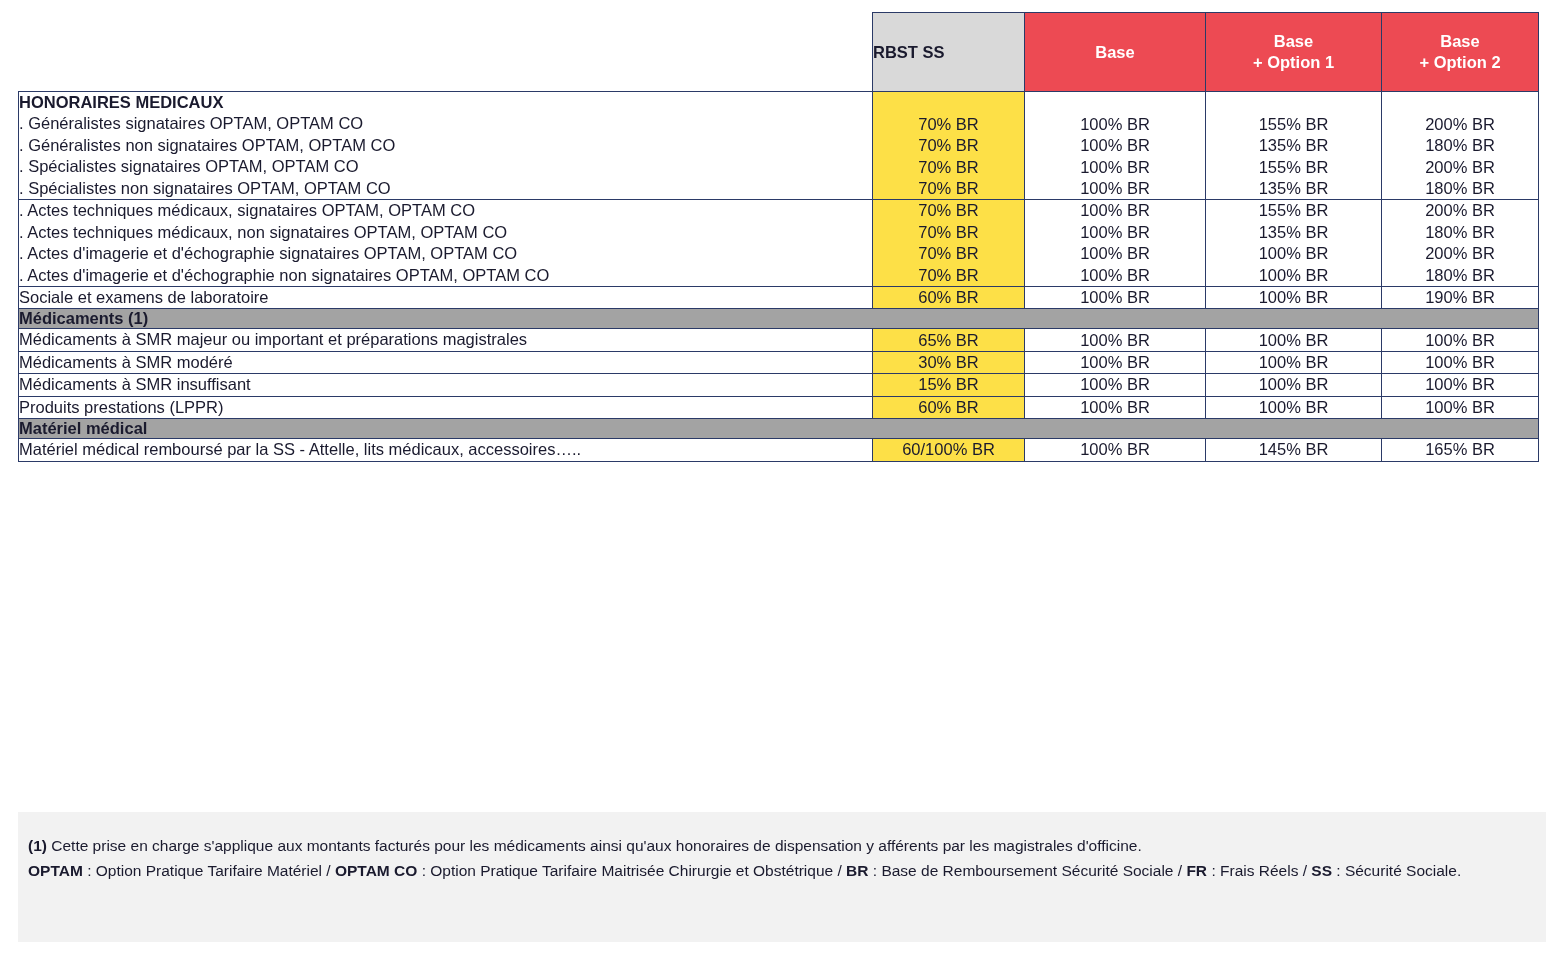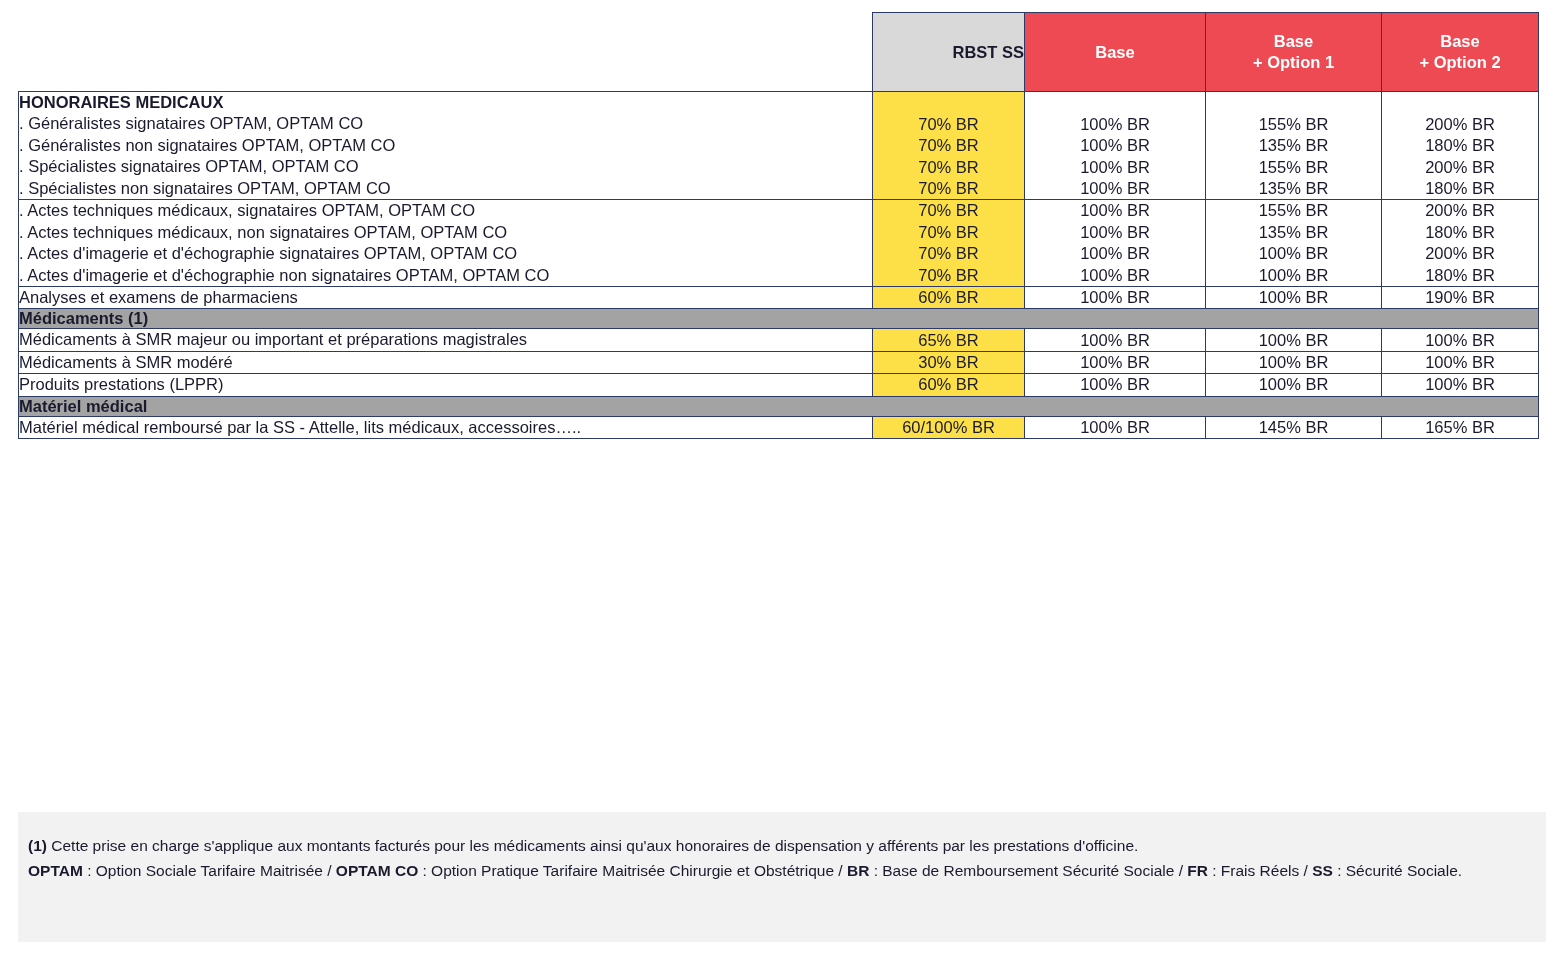--- a/index.html
+++ b/index.html
@@ -49,21 +49,21 @@
   
   .hdr-blank {
     border-top: none !important;
     border-left: none !important;
     border-bottom: none !important;
     border-right: none !important;
     background: #ffffff;
   }
   .hdr-rbst {
     background: #d9d9d9;
-    text-align: right;
+    text-align: left;
     font-weight: bold;
     font-size: 16.5px;
     height: 78px;
     color: #1a1a2e;
   }
   .hdr-red {
     background: #ed4a53;
     text-align: center;
     font-weight: bold;
     font-size: 16.5px;
@@ -222,21 +222,21 @@
           <td class="val">200% BR</td>
         </tr>
         <tr class="row-noline row-groupend">
           <td class="label">. Actes d'imagerie et d'échographie non signataires OPTAM, OPTAM CO</td>
           <td class="val rbst">70% BR</td>
           <td class="val">100% BR</td>
           <td class="val">100% BR</td>
           <td class="val">180% BR</td>
         </tr>
         <tr>
-          <td class="label">Analyses et examens de pharmaciens</td>
+          <td class="label">Sociale et examens de laboratoire</td>
           <td class="val rbst">60% BR</td>
           <td class="val">100% BR</td>
           <td class="val">100% BR</td>
           <td class="val">190% BR</td>
         </tr>
         <tr>
           <td class="section" colspan="5">Médicaments (1)</td>
         </tr>
         <tr>
           <td class="label">Médicaments à SMR majeur ou important et préparations magistrales</td>
@@ -246,20 +246,27 @@
           <td class="val">100% BR</td>
         </tr>
         <tr>
           <td class="label">Médicaments à SMR modéré</td>
           <td class="val rbst">30% BR</td>
           <td class="val">100% BR</td>
           <td class="val">100% BR</td>
           <td class="val">100% BR</td>
         </tr>
         <tr>
+          <td class="label">Médicaments à SMR insuffisant</td>
+          <td class="val rbst">15% BR</td>
+          <td class="val">100% BR</td>
+          <td class="val">100% BR</td>
+          <td class="val">100% BR</td>
+        </tr>
+        <tr>
           <td class="label">Produits prestations (LPPR)</td>
           <td class="val rbst">60% BR</td>
           <td class="val">100% BR</td>
           <td class="val">100% BR</td>
           <td class="val">100% BR</td>
         </tr>
         <tr>
           <td class="section" colspan="5">Matériel médical</td>
         </tr>
         <tr>
@@ -267,20 +274,20 @@
           <td class="val rbst">60/100% BR</td>
           <td class="val">100% BR</td>
           <td class="val">145% BR</td>
           <td class="val">165% BR</td>
         </tr>
       </tbody>
   </table>
 
   <div class="footnote">
     <p>
-      <b>(1)</b><span> Cette prise en charge s'applique aux montants facturés pour les médicaments ainsi qu'aux honoraires de dispensation y afférents par les prestations d'officine.</span>
+      <b>(1)</b><span> Cette prise en charge s'applique aux montants facturés pour les médicaments ainsi qu'aux honoraires de dispensation y afférents par les magistrales d'officine.</span>
     </p>
     <p>
-      <b>OPTAM</b><span> : Option Sociale Tarifaire Maitrisée / </span><b>OPTAM CO</b><span> : Option Pratique Tarifaire Maitrisée Chirurgie et Obstétrique / </span><b>BR</b><span> : Base de Remboursement Sécurité Sociale / </span><b>FR</b><span> : Frais Réels / </span><b>SS</b><span> : Sécurité Sociale.</span>
+      <b>OPTAM</b><span> : Option Pratique Tarifaire Matériel / </span><b>OPTAM CO</b><span> : Option Pratique Tarifaire Maitrisée Chirurgie et Obstétrique / </span><b>BR</b><span> : Base de Remboursement Sécurité Sociale / </span><b>FR</b><span> : Frais Réels / </span><b>SS</b><span> : Sécurité Sociale.</span>
     </p>
   </div>
 
 </div>
 
 </body></html>

